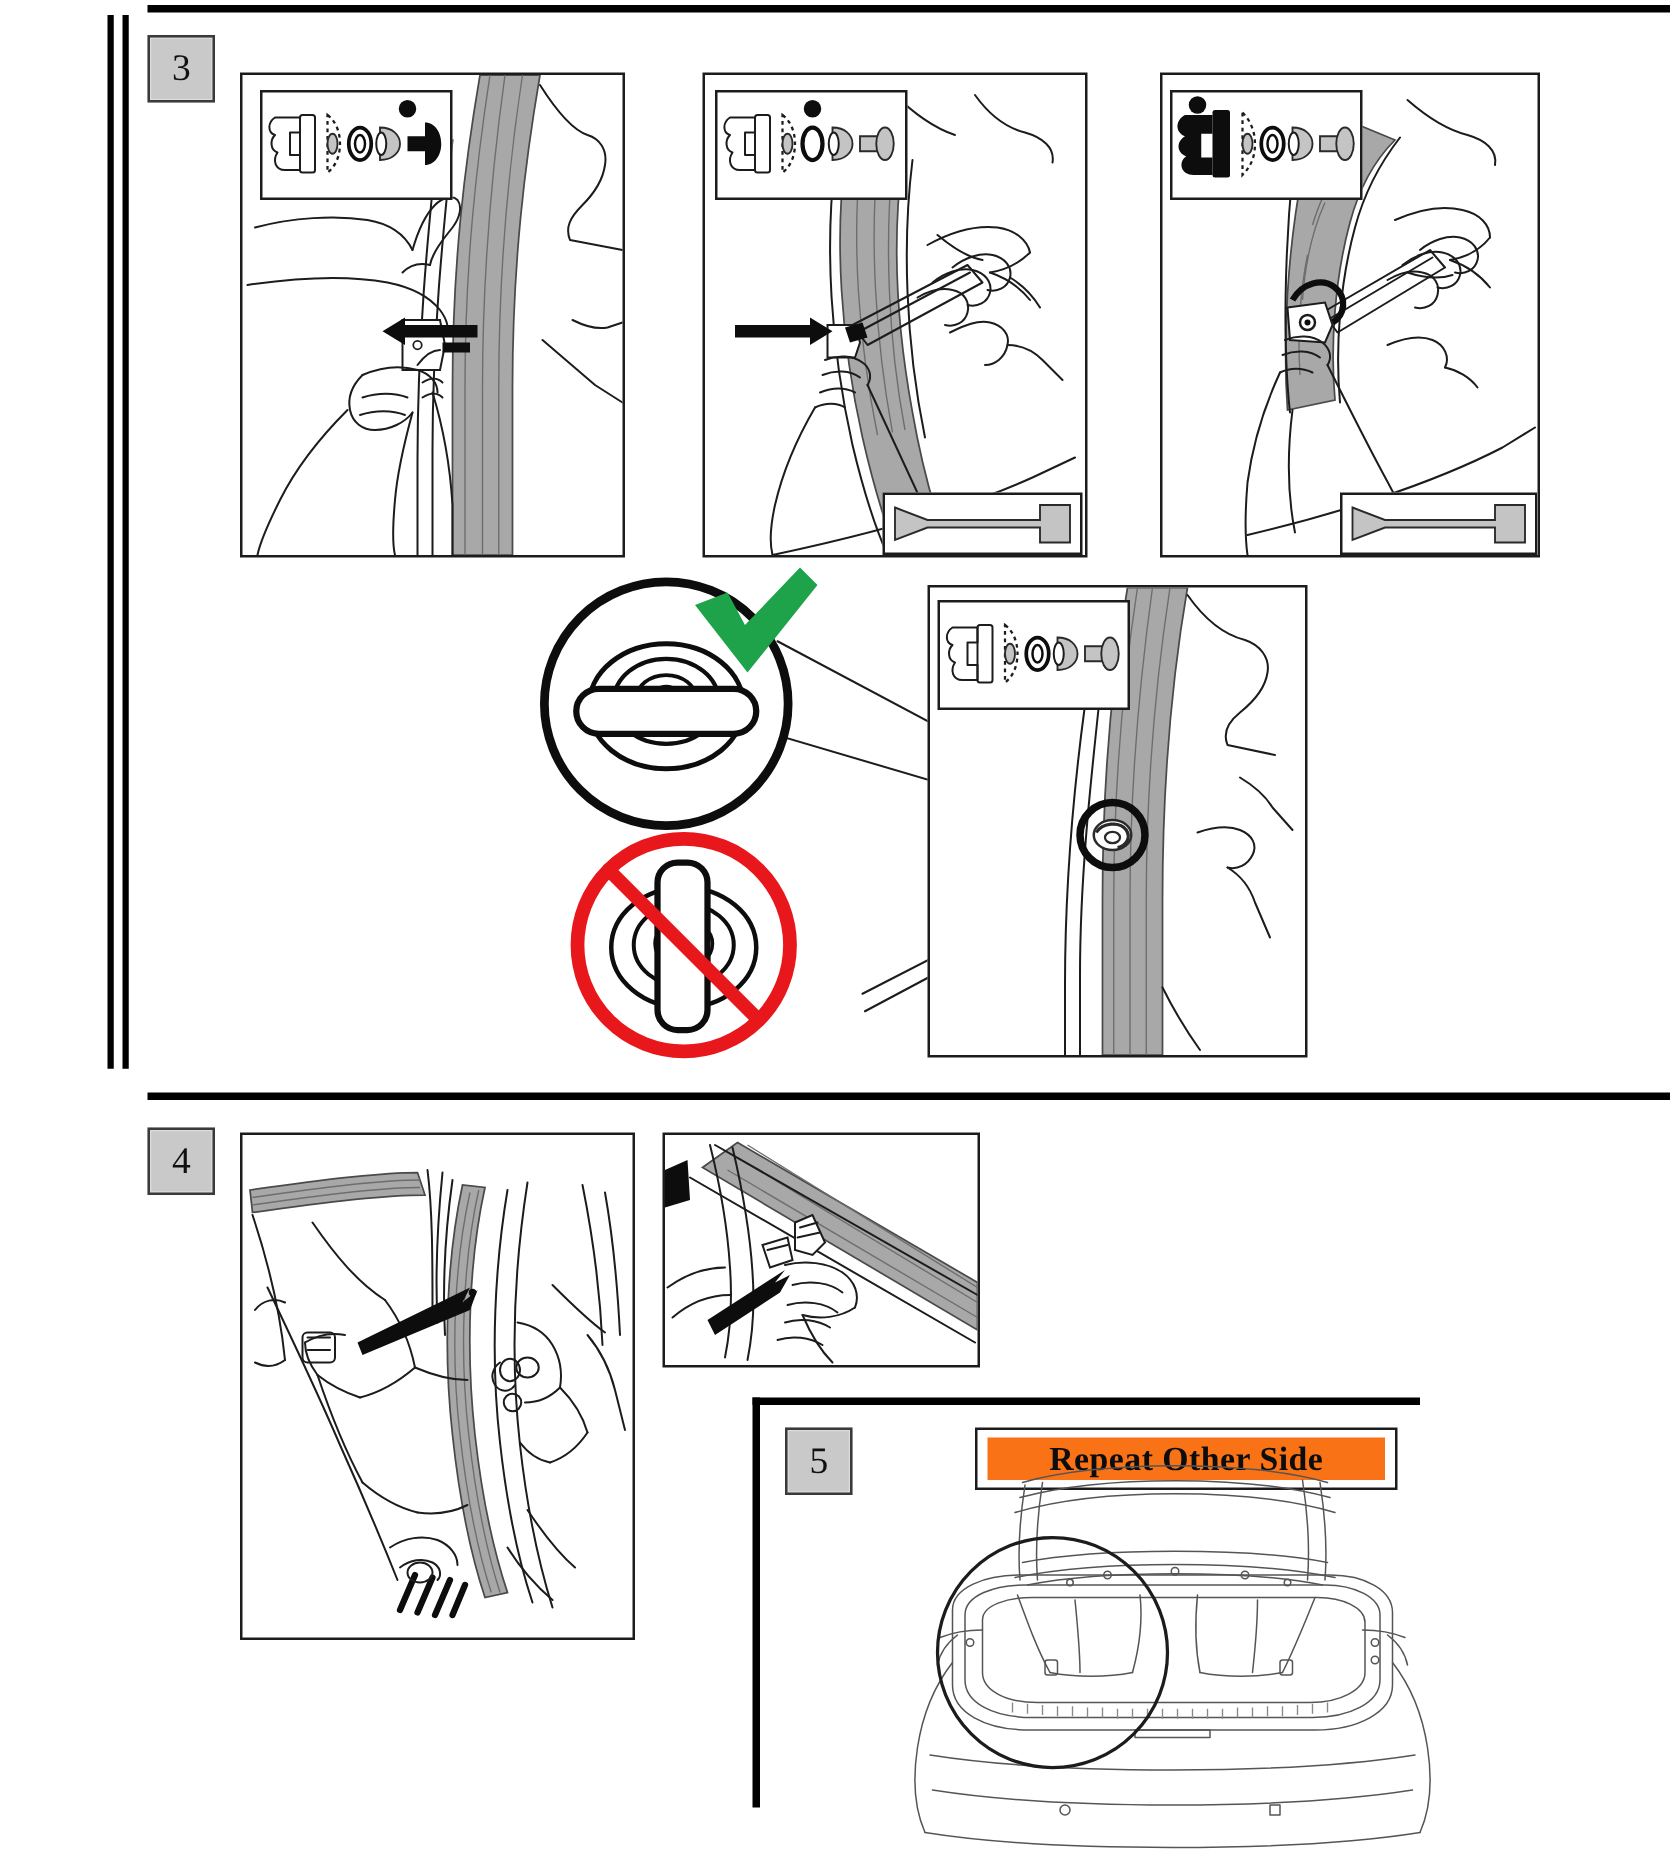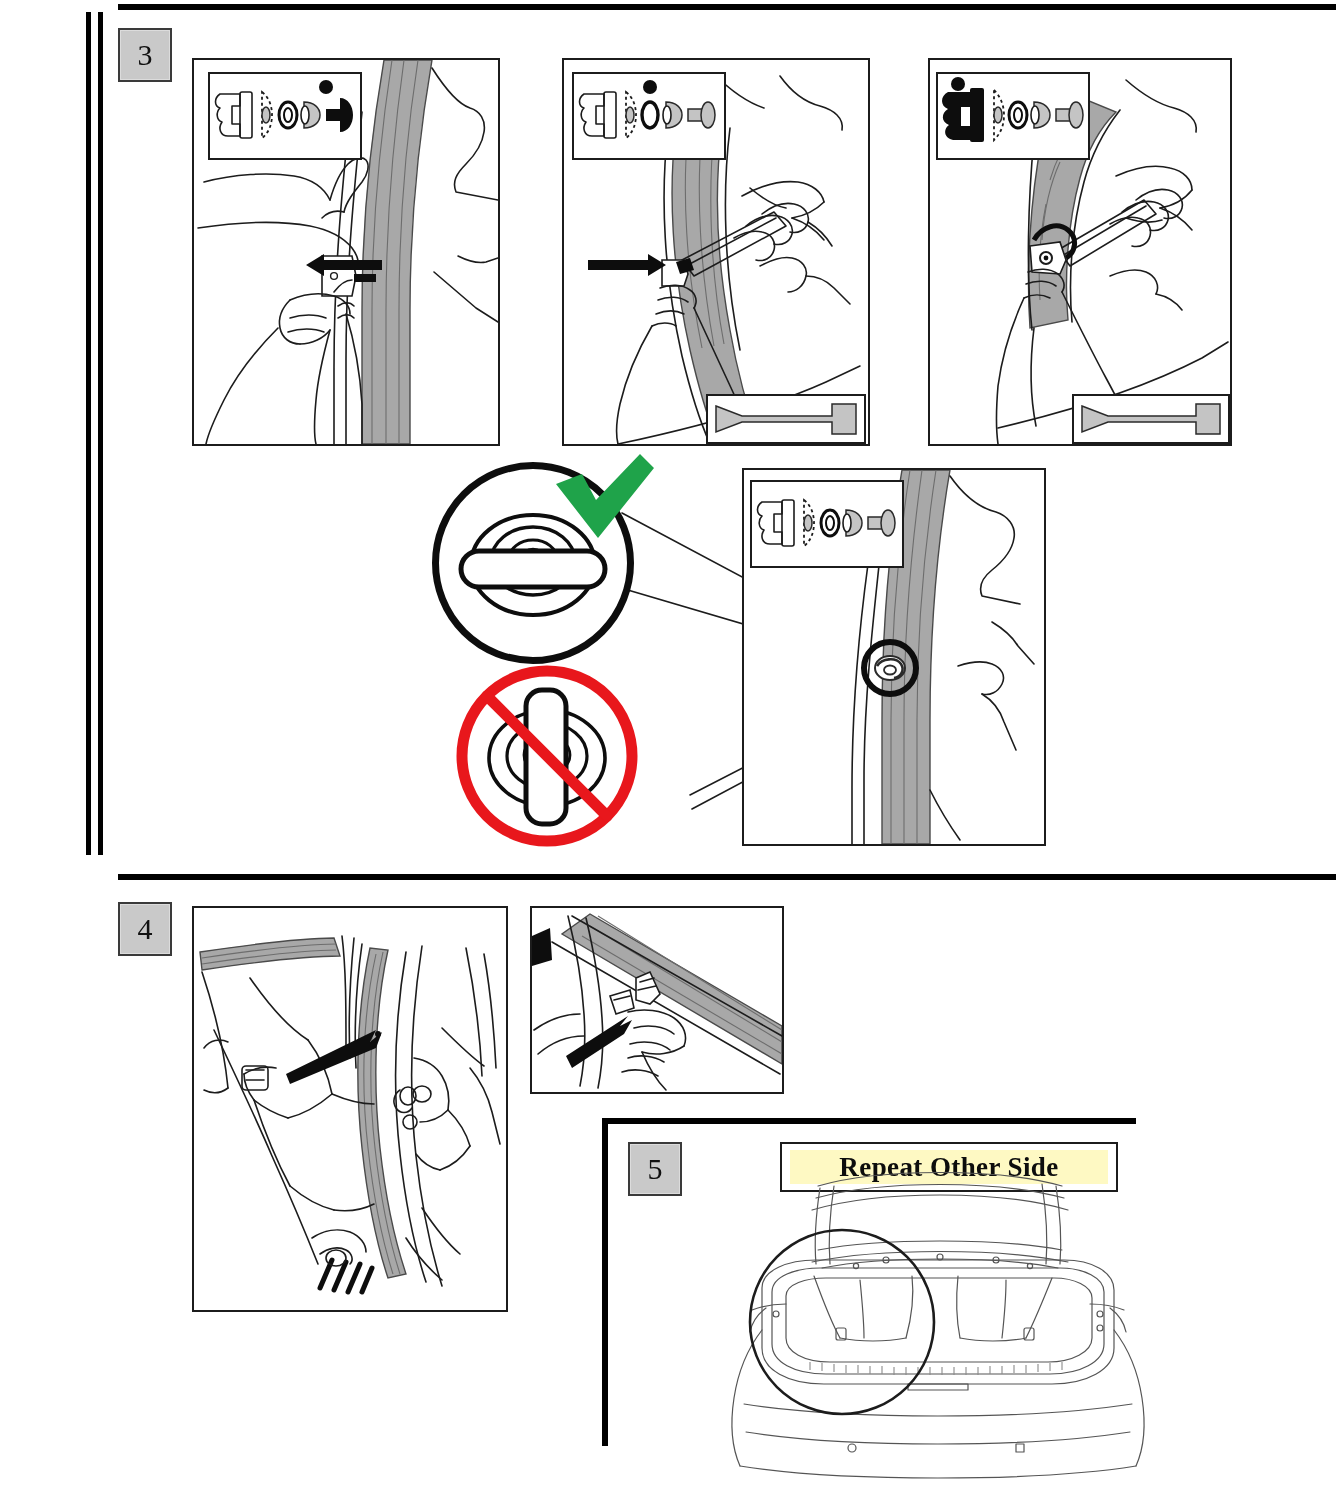--- a/index.html
+++ b/index.html
@@ -27,21 +27,21 @@
   .legend{position:absolute;background:#fff;border:2px solid #1c1c1c;
           overflow:hidden;}
 
   .toolbox{position:absolute;background:#fff;border:2px solid #1c1c1c;
            overflow:hidden;}
 
   
   .banner{position:absolute;background:#fff;border:2px solid #1c1c1c;
           display:flex;align-items:center;justify-content:center;}
   .banner-inner{position:absolute;top:6px;left:8px;right:8px;bottom:6px;
-                background:#fef9c3;display:flex;align-items:center;
+                background:#f97316;display:flex;align-items:center;
                 justify-content:center;}
   .banner-text{font-family:"Liberation Serif",serif;font-size:27px;
                font-weight:700;letter-spacing:.4px;color:#0d0d0d;}
 
   
   .detail-ok{position:absolute;border-radius:50%;border:7px solid #0d0d0d;
              background:#fff;}
   .detail-no{position:absolute;border-radius:50%;background:#fff;}
 
   svg{display:block;overflow:visible;}

